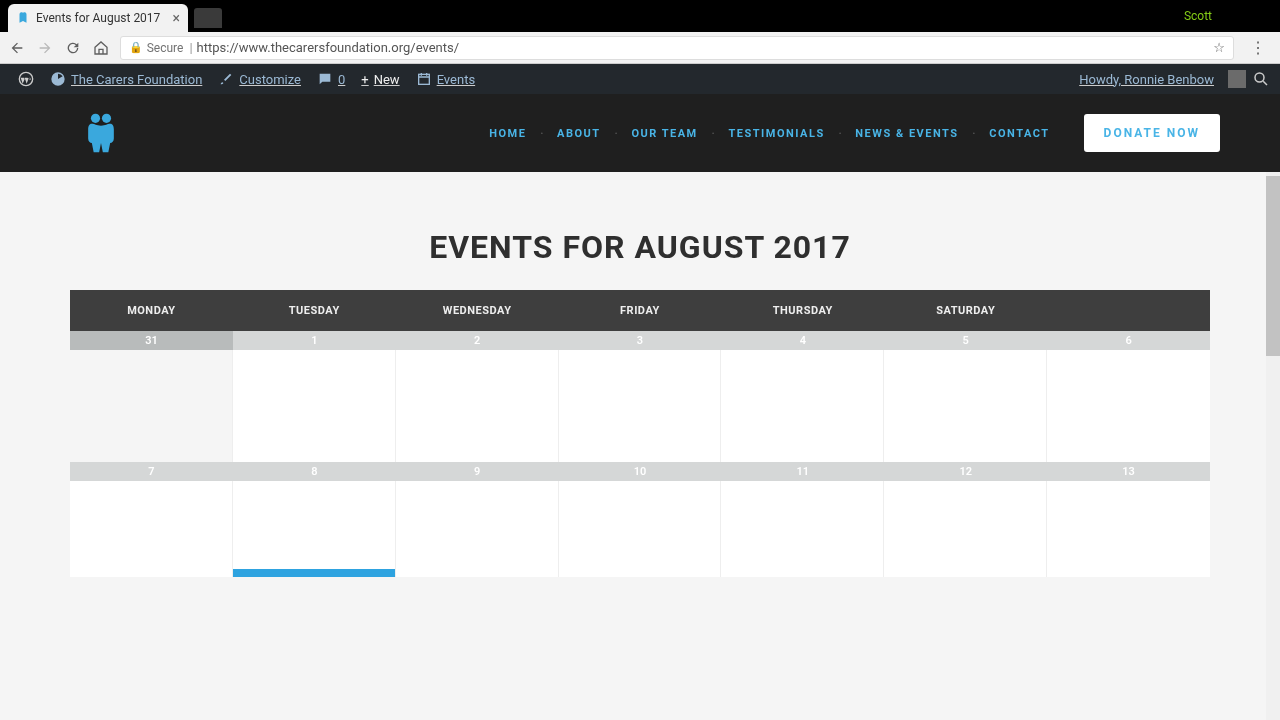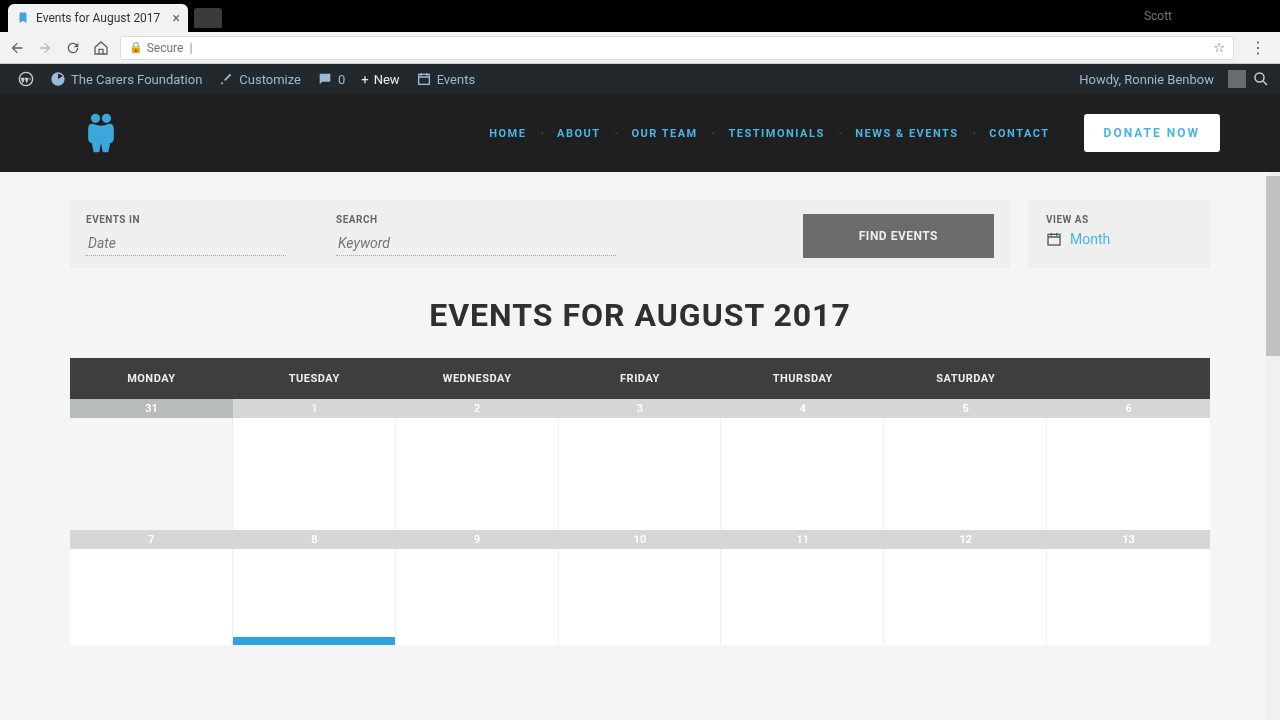--- a/index.html
+++ b/index.html
@@ -4,35 +4,35 @@
 <style>
 * { margin: 0; padding: 0; box-sizing: border-box; font-family: -apple-system, BlinkMacSystemFont, "Segoe UI", Roboto, Arial, sans-serif; }
 body { background: #000; width: 1280px; height: 720px; overflow: hidden; }
 
 
 .browser-top { background: #000; height: 32px; display: flex; align-items: flex-end; }
 .tab { background: #f2f2f2; height: 28px; width: 180px; margin-left: 8px; border-radius: 6px 6px 0 0; display: flex; align-items: center; padding: 0 8px; font-size: 12px; color: #333; position: relative; }
 .tab-icon { width: 14px; height: 14px; margin-right: 6px; }
 .tab-close { margin-left: auto; color: #666; font-size: 14px; cursor: pointer; }
 .tab-plus { color: #888; width: 28px; height: 20px; background: #3a3a3a; margin-left: 6px; margin-bottom: 4px; border-radius: 3px 3px 0 0; }
-.profile-name { margin-left: auto; margin-right: 108px; color: #737373; font-size: 12px; align-self: center; }
+.profile-name { margin-left: auto; margin-right: 68px; color: #84cc16; font-size: 12px; align-self: center; }
 
 .url-bar { background: #f2f2f2; height: 32px; display: flex; align-items: center; padding: 0 8px; gap: 10px; border-bottom: 1px solid #ccc; }
 .nav-btn { width: 18px; height: 18px; color: #5f5f5f; display: flex; align-items: center; justify-content: center; cursor: pointer; }
 .nav-btn.disabled { color: #b8b8b8; }
 .url-field { flex: 1; background: #fff; height: 24px; border: 1px solid #ddd; border-radius: 3px; display: flex; align-items: center; padding: 0 8px; font-size: 13px; }
 .lock-icon { color: #0a8a0a; font-size: 11px; margin-right: 4px; }
 .secure-text { color: #737373; font-size: 12px; margin-right: 6px; }
 .url-sep { color: #999; margin-right: 4px; }
 .url-text { color: #555; }
 .star-icon { margin-left: auto; color: #5f5f5f; }
 .menu-dots { color: #5f5f5f; padding: 0 6px; }
 
 
-.wp-bar { background: #23282d; height: 30px; display: flex; align-items: center; padding: 0 10px; font-size: 13px; color: #ccc; }
+.wp-bar { background: #23282d; height: 30px; display: flex; align-items: center; padding: 0 10px; font-size: 13px; color: #ccc; text-decoration: underline; }
 .wp-item { display: flex; align-items: center; gap: 5px; padding: 0 8px; color: #9bb9d4; cursor: pointer; }
 .wp-item.white { color: #eee; }
 .wp-icon { width: 16px; height: 16px; display: inline-flex; align-items: center; justify-content: center; }
 .wp-right { margin-left: auto; display: flex; align-items: center; gap: 6px; }
 .wp-avatar { width: 18px; height: 18px; background: #6b6b6b; }
 .wp-search { width: 18px; height: 18px; color: #ccc; }
 
 
 .site-header { background: #1f1f1f; height: 78px; display: flex; align-items: center; padding: 9px 60px; }
 .site-logo { width: 38px; height: 44px; margin-left: 22px; }
@@ -107,20 +107,21 @@
     </div>
   <div class="nav-btn">
       <svg width="16" height="16" viewBox="0 0 24 24">
         <path fill="none" stroke="currentColor" stroke-width="2" d="M3 11l9-8 9 8v10H3z M9 21v-7h6v7"></path>
       </svg>
     </div>
   <div class="url-field">
     <span class="lock-icon">🔒</span>
     <span class="secure-text">Secure</span>
     <span class="url-sep">|</span>
+    <span class="url-text">https://www.thecarersfoundation.org/events/</span>
     <span class="star-icon">☆</span>
   </div>
   <div class="menu-dots">⋮</div>
 </div>
 
 <div class="wp-bar">
   <div class="wp-item">
       <svg class="wp-icon" viewBox="0 0 24 24">
         <circle cx="12" cy="12" r="10" fill="none" stroke="#ccc" stroke-width="2"></circle>
         <path fill="#ccc" d="M4 10l3 9 3-7-1-2zm6 0l3 9 3-8-2-1zm7-1c1 1 1 3 0 5l2-1c0-2-1-3-2-4z"></path>
@@ -187,43 +188,20 @@
     <span class="nav-link">CONTACT</span>
     <div class="donate-btn">DONATE NOW</div>
   </div>
 </div>
 
 <div class="page">
   <div class="scrollbar">
       <div class="scrollbar-thumb"></div>
     </div>
   <div class="content">
-    <div class="controls">
-      <div class="filter-box">
-        <div class="filter-group">
-          <span class="filter-label">EVENTS IN</span>
-          <input class="filter-input" placeholder="Date" style="">
-        </div>
-        <div class="filter-group">
-          <span class="filter-label">SEARCH</span>
-          <input class="filter-input long" placeholder="Keyword" style="">
-        </div>
-        <button class="find-btn">FIND EVENTS</button>
-      </div>
-      <div class="view-box">
-        <div class="view-label">VIEW AS</div>
-        <div class="view-value">
-          <svg class="cal-icon" viewBox="0 0 24 24">
-              <rect x="3" y="5" width="18" height="16" fill="none" stroke="currentColor" stroke-width="2"></rect>
-              <path stroke="currentColor" stroke-width="2" d="M3 9h18M8 3v4M16 3v4"></path>
-            </svg>
-          <span class="month-link">Month</span>
-        </div>
-      </div>
-    </div>
 
     <h1 class="page-title">EVENTS FOR AUGUST 2017</h1>
 
     <div class="calendar">
       <div class="cal-head">
         <div class="cal-head-cell">MONDAY</div>
         <div class="cal-head-cell">TUESDAY</div>
         <div class="cal-head-cell">WEDNESDAY</div>
         <div class="cal-head-cell">FRIDAY</div>
         <div class="cal-head-cell">THURSDAY</div>

